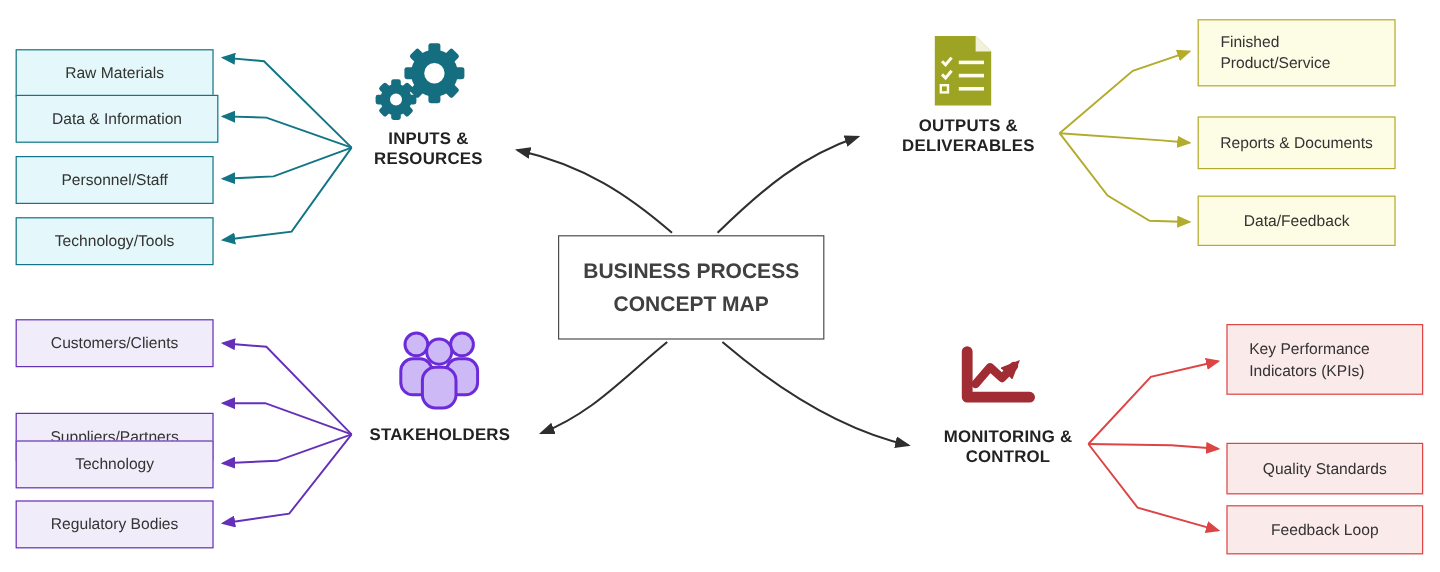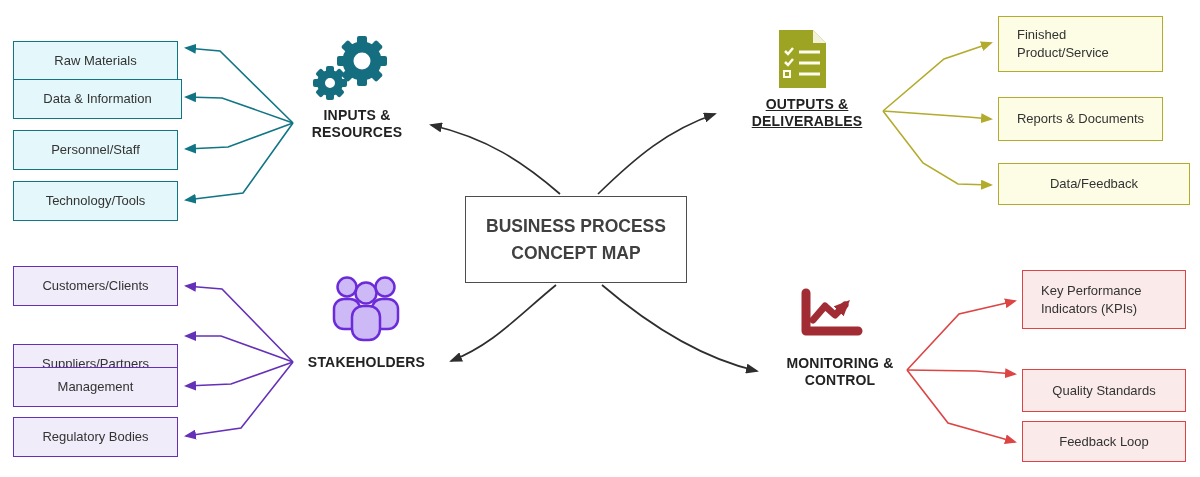--- a/index.html
+++ b/index.html
@@ -150,35 +150,35 @@
       <polyline points="806,293 806,331 858,331" stroke-width="9"></polyline>
       <polyline points="813,320 825,306 835,315 845,305" stroke-width="7" marker-end="url(#ah-icon-red)"></polyline>
     </g>
   </svg>
 
   <div id="title-box">
     <span>BUSINESS PROCESS CONCEPT MAP</span>
   </div>
 
   <div class="branch-label" style="left:292px; top:107px; width:130px;">INPUTS &amp; RESOURCES</div>
-  <div class="branch-label" style="left:737px; top:96px; width:140px;text-decoration:underline;">OUTPUTS &amp; DELIVERABLES</div>
+  <div class="branch-label" style="left:737px; top:96px; width:140px;">OUTPUTS &amp; DELIVERABLES</div>
   <div class="branch-label" style="left:300px; top:354px; width:133px;">STAKEHOLDERS</div>
   <div class="branch-label" style="left:772px; top:355px; width:136px;">MONITORING &amp; CONTROL</div>
 
   <div class="nodebox teal-box" style="left:13px; top:28px;  width:165px; height:40px;margin-top:13px;">Raw Materials</div>
   <div class="nodebox teal-box" style="left:13px; top:79px;  width:169px; height:40px;">Data &amp; Information</div>
   <div class="nodebox teal-box" style="left:13px; top:130px; width:165px; height:40px;">Personnel/Staff</div>
   <div class="nodebox teal-box" style="left:13px; top:181px; width:165px; height:40px;">Technology/Tools</div>
 
   <div class="nodebox olive-box" style="left:998px; top:16px;  width:165px; height:56px;">Finished Product/Service</div>
   <div class="nodebox olive-box" style="left:998px; top:97px;  width:165px; height:44px; padding:2px 8px;">Reports &amp; Documents</div>
-  <div class="nodebox olive-box" style="left:998px; top:163px; width:192px; height:42px;">Data/Feedback</div>
+  <div class="nodebox olive-box" style="left:998px; top:163px; width:165px; height:42px;">Data/Feedback</div>
 
   <div class="nodebox purple-box" style="left:13px; top:266px; width:165px; height:40px;">Customers/Clients</div>
   <div class="nodebox purple-box" style="left:13px; top:317px; width:165px; height:40px;margin-top:27px;">Suppliers/Partners</div>
-  <div class="nodebox purple-box" style="left:13px; top:367px; width:165px; height:40px;">Management</div>
+  <div class="nodebox purple-box" style="left:13px; top:367px; width:165px; height:40px;">Technology</div>
   <div class="nodebox purple-box" style="left:13px; top:417px; width:165px; height:40px;">Regulatory Bodies</div>
 
   <div class="nodebox red-box" style="left:1022px; top:270px; width:164px; height:59px;">Key Performance Indicators (KPIs)</div>
   <div class="nodebox red-box" style="left:1022px; top:369px; width:164px; height:43px;">Quality Standards</div>
   <div class="nodebox red-box" style="left:1022px; top:421px; width:164px; height:41px;">Feedback Loop</div>
 
 </div>
 
 </body></html>

